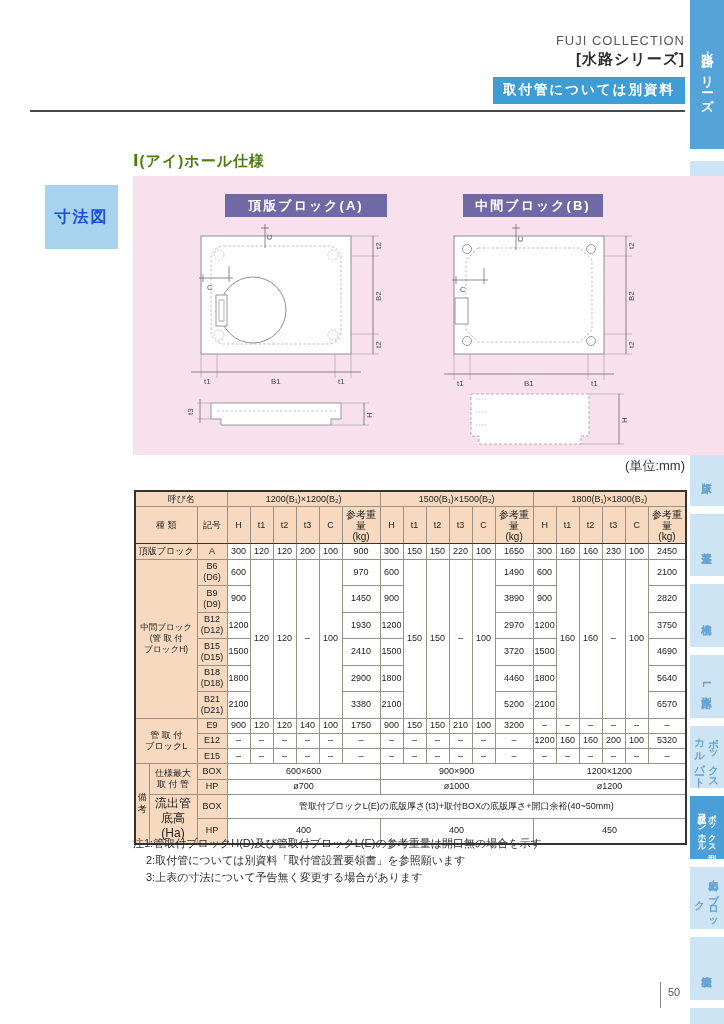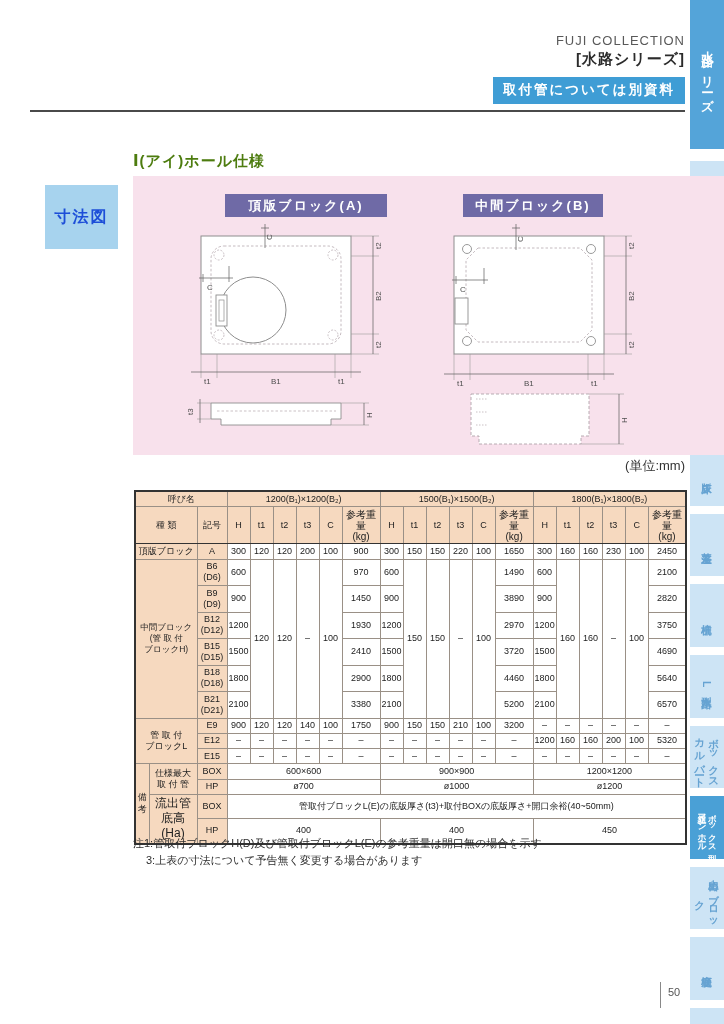--- a/index.html
+++ b/index.html
@@ -443,18 +443,19 @@
         <td class="tan">HP</td>
         <td colspan="6" class="gl">400</td>
         <td colspan="6" class="gl">400</td>
         <td colspan="6" class="gl">450</td>
       </tr>
     </tbody>
   </table>
 
   <div class="notes">
     <div>注1:管取付ブロックH(D)及び管取付ブロックL(E)の参考重量は開口無の場合を示す</div>
+    <div class="indent">2:取付管については別資料「取付管設置要領書」を参照願います</div>
     <div class="indent">3:上表の寸法について予告無く変更する場合があります</div>
   </div>
 
   <div class="pageno">50</div>
 
 </div>
 
 </body></html>

